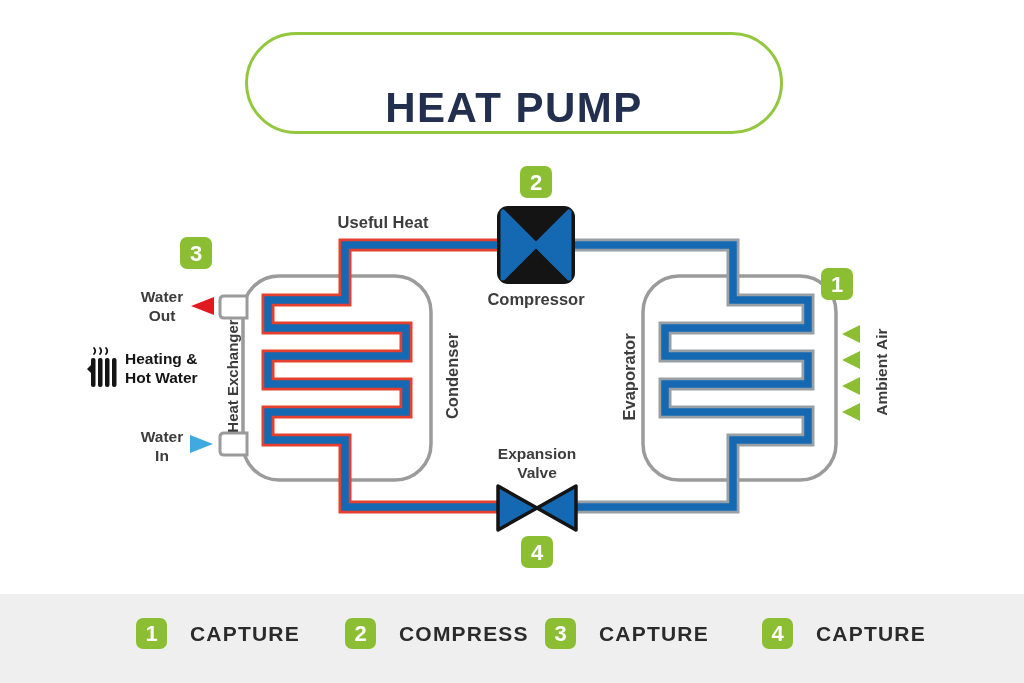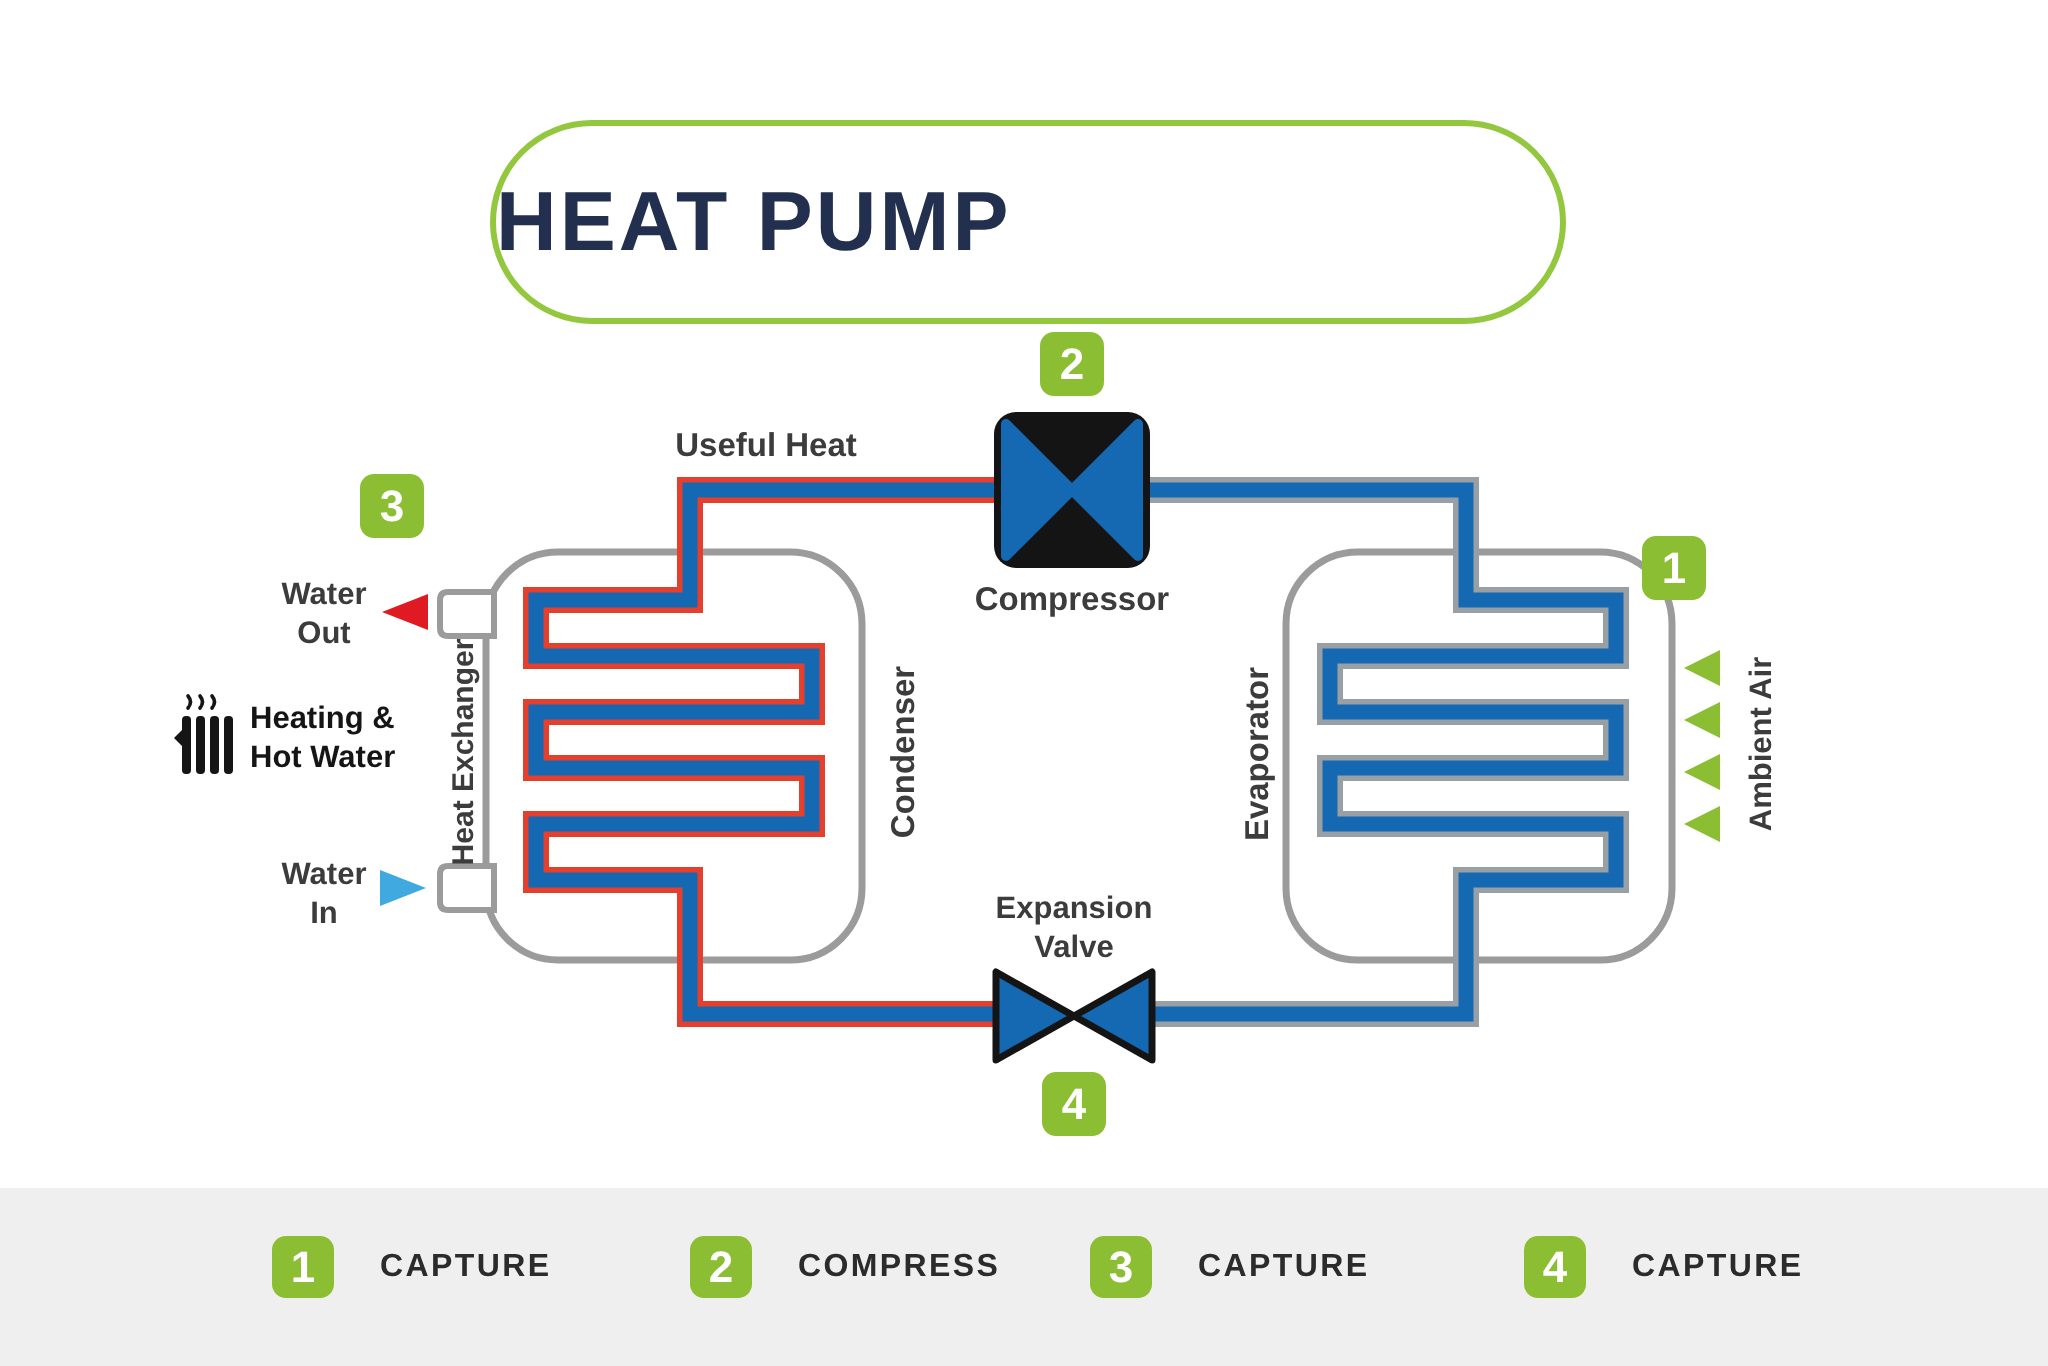--- a/index.html
+++ b/index.html
@@ -4,37 +4,37 @@
 <style>
   html,body{margin:0;padding:0;background:#ffffff;}
   .canvas{
     position:relative;width:1024px;height:683px;background:#ffffff;
     font-family:"Liberation Sans",sans-serif;overflow:hidden;
   }
   
   .title-pill{
     position:absolute;left:245px;top:32px;width:538px;height:102px;
     border:3.5px solid #93c73e;border-radius:56px;box-sizing:border-box;
-    display:flex;flex-direction:row;align-items:center;justify-content:flex-start;margin-top:28px;
+    display:flex;flex-direction:column;align-items:center;justify-content:flex-end;
   }
   .title-line1{font-size:42px;font-weight:800;letter-spacing:1.5px;color:#222f4e;line-height:46px;}
   .title-line2{font-size:39px;font-weight:400;letter-spacing:2px;color:#222f4e;line-height:44px;}
   
   .diagram{position:absolute;left:0;top:0;width:1024px;height:683px;}
   .diagram text{font-family:"Liberation Sans",sans-serif;}
   .lbl{font-weight:600;fill:#3c3c3c;}
   .badge-num{font-weight:700;fill:#ffffff;font-size:22px;}
   
   .legend{position:absolute;left:0;top:594px;width:1024px;height:89px;background:#efefef;}
   .legend-item{position:absolute;top:24px;display:flex;align-items:center;gap:23px;}
   .legend-badge{
     width:31px;height:31px;border-radius:7px;background:#8cbe33;color:#ffffff;
     font-weight:700;font-size:22px;display:flex;align-items:center;justify-content:center;
   }
-  .legend-label{font-size:16px;font-weight:700;letter-spacing:1.2px;color:#2b2b2b;text-align:center;}
+  .legend-label{font-size:21px;font-weight:700;letter-spacing:1.2px;color:#2b2b2b;text-align:center;}
 </style>
 </head>
 <body>
 
 <div class="canvas">
 
   <div class="title-pill">
     <div class="title-line1">HEAT PUMP</div>
   </div>
 

